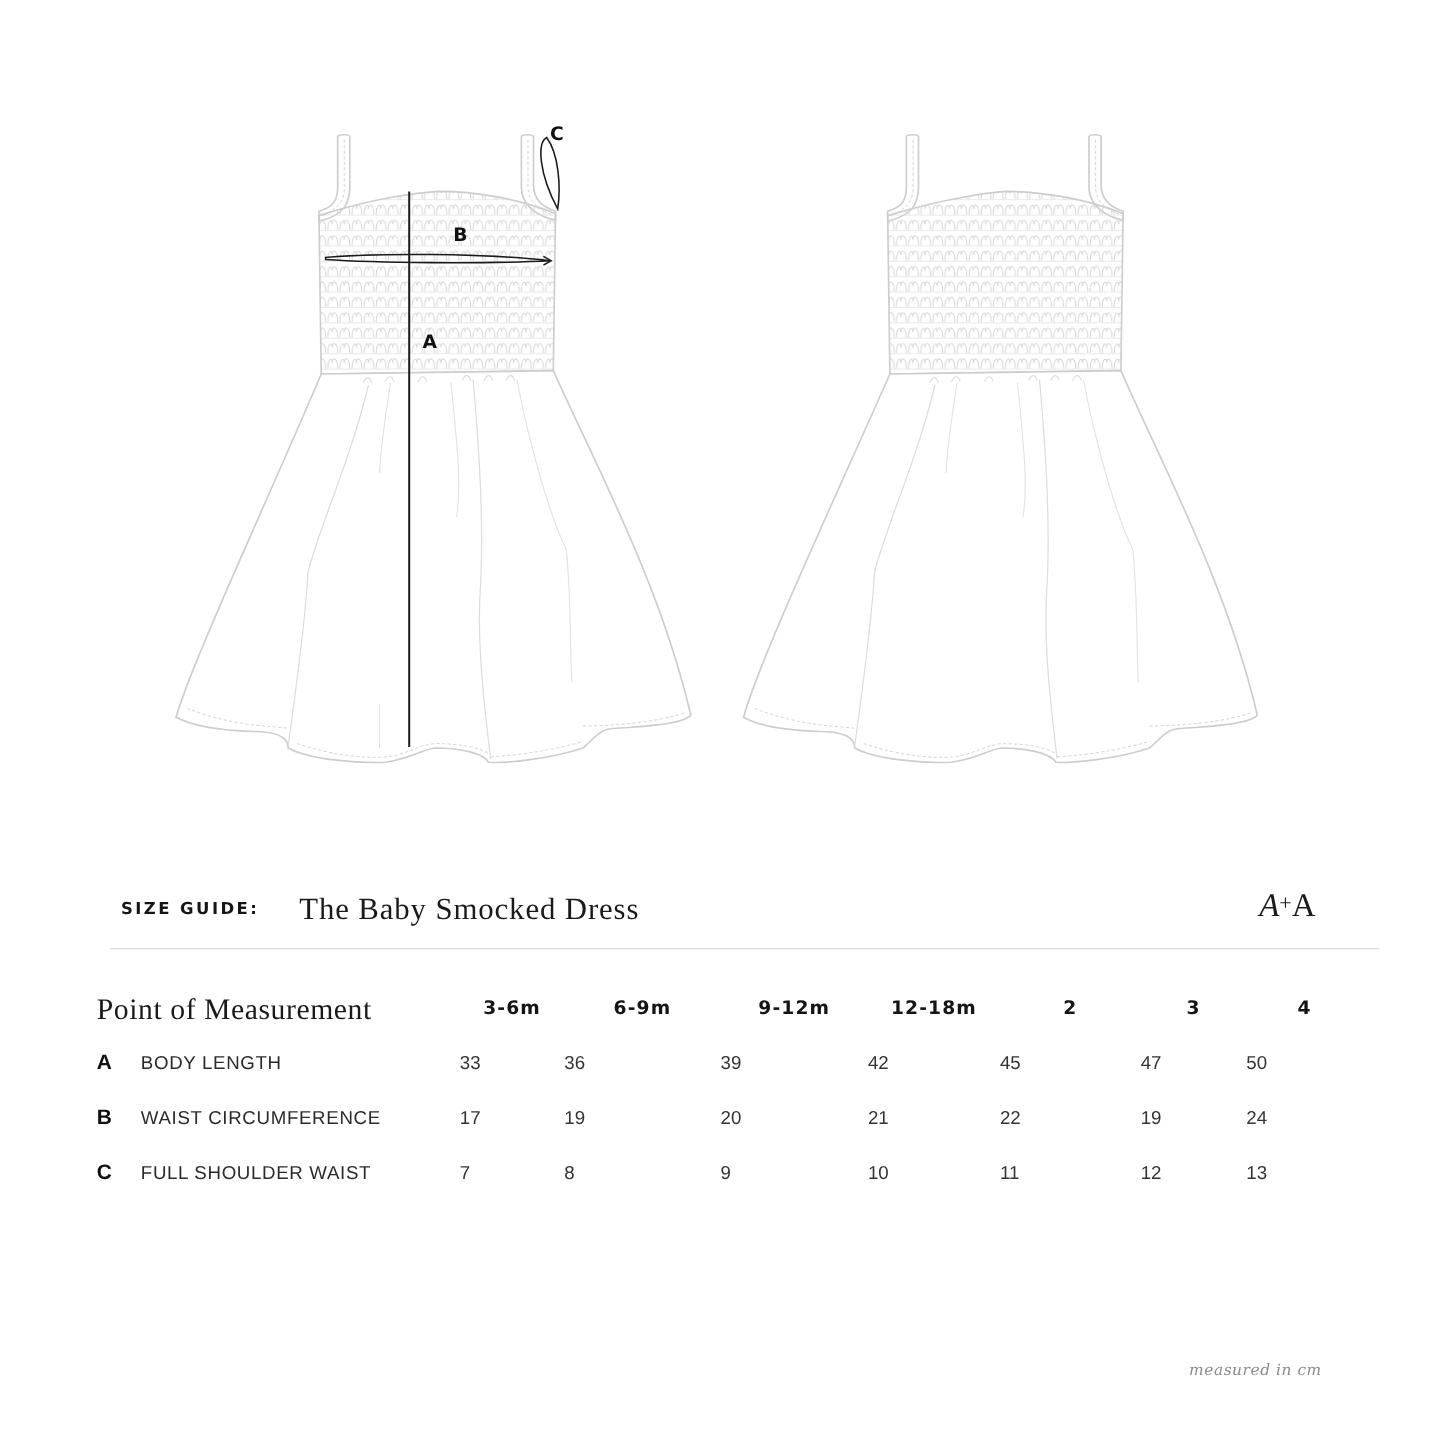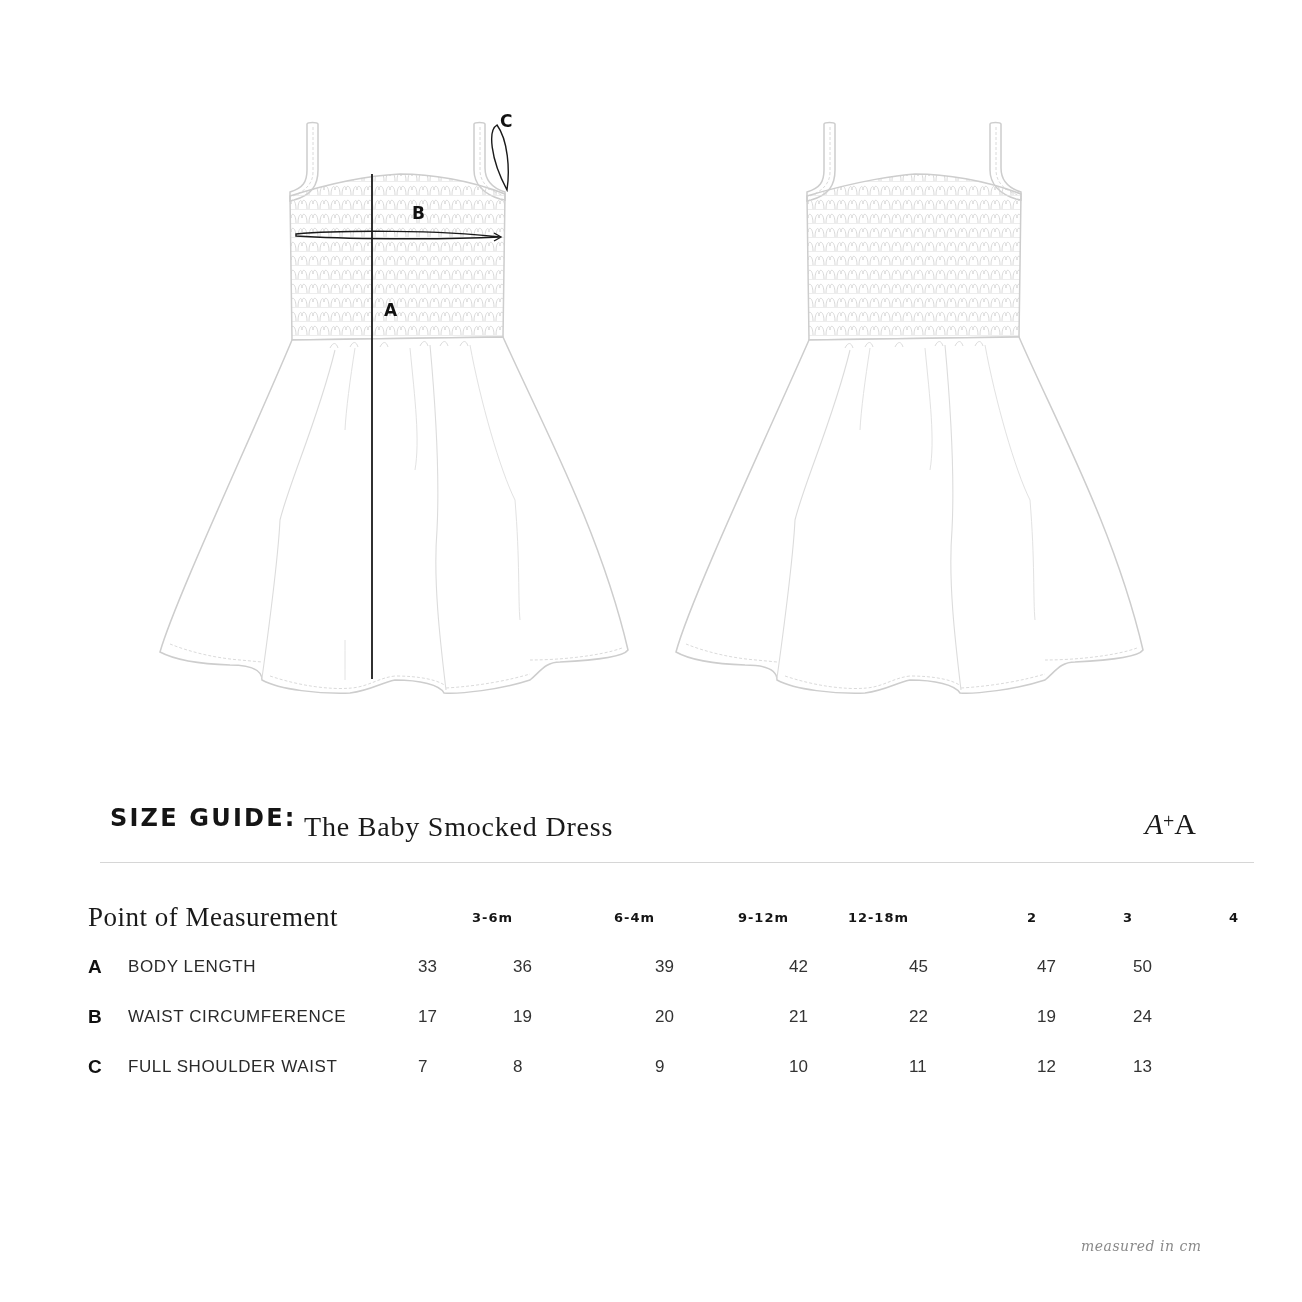--- a/index.html
+++ b/index.html
@@ -1,28 +1,28 @@
 <!DOCTYPE html>
 <html><head>
 <meta charset="utf-8">
 <style>
   html, body { margin: 0; padding: 0; background: #ffffff; }
   body { width: 1302px; height: 1302px; position: relative; overflow: hidden; font-family: "Liberation Sans", sans-serif; color: #111; }
   .illus { position: absolute; left: 0; top: 0; width: 1302px; height: 720px; }
   .illus svg { position: absolute; left: 0; top: 0; }
   .header { position: absolute; left: 100px; top: 800px; width: 1154px; height: 62px; border-bottom: 1.5px solid #d6d6d6; }
-  .size-guide-label { position: absolute; left: 10px; top: 4px; font-family: "DejaVu Sans", sans-serif; font-weight: bold; font-size: 24px; letter-spacing: 2.2px; color: #151515; }
-  .dress-title { position: absolute; left: 172px; top: 11px; font-family: "Liberation Serif", serif; font-size: 28px; letter-spacing: 0.8px; color: #1a1a1a; margin-left: 32px; }
+  .size-guide-label { position: absolute; left: 10px; top: 17px; font-family: "DejaVu Sans", sans-serif; font-weight: bold; font-size: 15px; letter-spacing: 2.2px; color: #151515; }
+  .dress-title { position: absolute; left: 172px; top: 11px; font-family: "Liberation Serif", serif; font-size: 28px; letter-spacing: 0.8px; color: #1a1a1a; }
   .logo { position: absolute; right: 58px; top: 7px; font-family: "Liberation Serif", serif; font-size: 30px; color: #1a1a1a; text-align: right; }
   .logo .script { font-style: italic; }
   .logo .plus { font-size: 20px; vertical-align: 6px; }
   table.measure { position: absolute; left: 88px; top: 892px; border-collapse: collapse; }
   table.measure th, table.measure td { padding: 0; height: 50px; }
   th.pom-header { text-align: left; width: 330px; font-family: "Liberation Serif", serif; font-weight: normal; font-size: 27px; letter-spacing: 0.5px; color: #1a1a1a; padding-right: 0; }
-  th.size-col { font-family: "DejaVu Sans", sans-serif; font-weight: bold; font-size: 13px; letter-spacing: 1px; color: #151515; text-align: right; }
+  th.size-col { font-family: "DejaVu Sans", sans-serif; font-weight: bold; font-size: 17px; letter-spacing: 1px; color: #151515; text-align: center; }
   tr.data-row td { font-family: "Liberation Sans", sans-serif; font-size: 17px; color: #333; text-align: left; }
   td.letter { width: 40px; text-align: left !important; font-family: "DejaVu Sans", sans-serif; font-weight: bold; font-size: 19px !important; color: #111 !important; }
   td.pom-label { text-align: center; letter-spacing: 0.6px; color: #2a2a2a !important; }
   .footnote { position: absolute; left: 1081px; top: 1238px; font-family: "DejaVu Serif", serif; font-style: italic; font-size: 14px; color: #8a8a8a; letter-spacing: 0.5px; }
 </style>
 </head>
 <body>
 
 <div class="illus">
   <svg width="1302" height="720" viewBox="0 0 1302 720" xmlns="http://www.w3.org/2000/svg">
@@ -107,21 +107,21 @@
   <span class="size-guide-label">SIZE GUIDE:</span>
   <span class="dress-title">The Baby Smocked Dress</span>
   <span class="logo"><span class="script">A</span><span class="plus">+</span><span>A</span></span>
 </div>
 
 <table class="measure">
   <thead>
     <tr>
       <th class="pom-header" colspan="2">Point of Measurement</th>
       <th class="size-col" style="width:95px;padding-left:0">3-6m</th>
-      <th class="size-col" style="width:142px">6-4m</th>
+      <th class="size-col" style="width:142px">6-9m</th>
       <th class="size-col" style="width:134px">9-12m</th>
       <th class="size-col" style="width:120px">12-18m</th>
       <th class="size-col" style="width:128px">2</th>
       <th class="size-col" style="width:96px">3</th>
       <th class="size-col" style="width:106px">4</th>
     </tr>
   </thead>
   <tbody>
     <tr class="data-row">
       <td class="letter">A</td>

